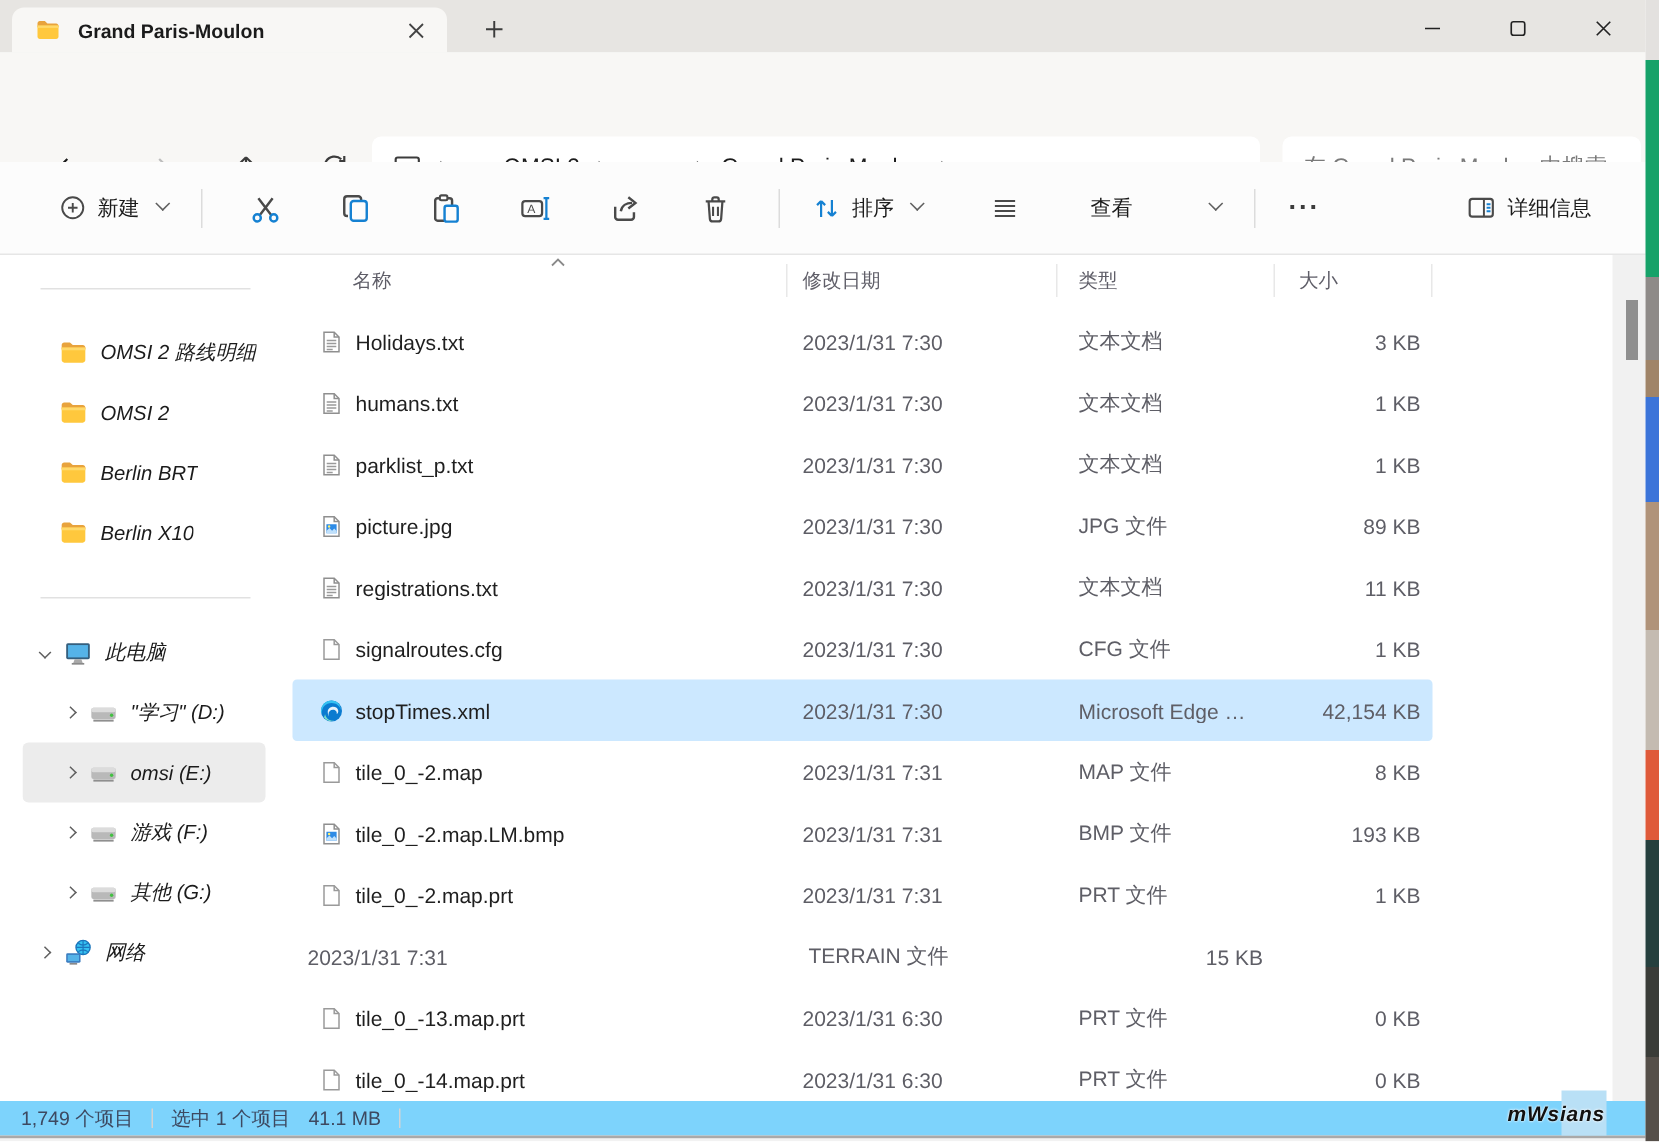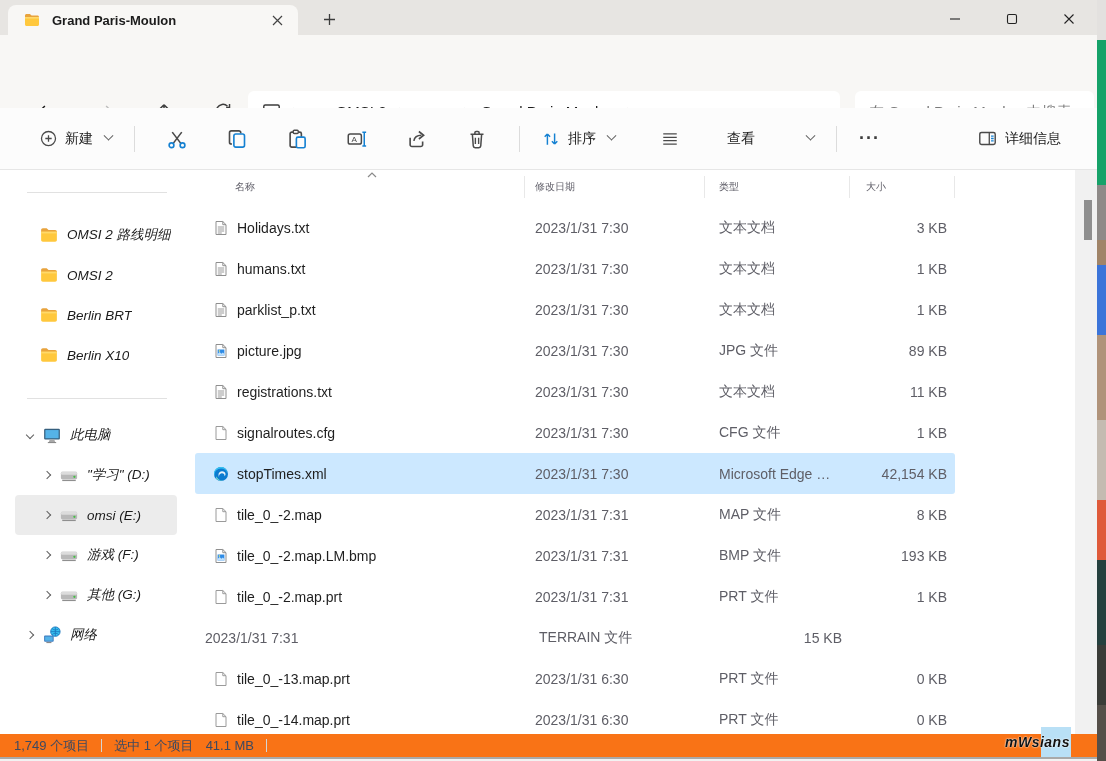--- a/index.html
+++ b/index.html
@@ -74,21 +74,21 @@
   .side-item.chev-down .chev-mark { display:block; transform:rotate(45deg); }
   .side-item.indent { padding-left:22px; }
   .sicon { width:20px; height:18px; margin:0 7px 0 3px; flex:none; }
   .sicon svg { width:18px; height:18px; }
   .slabel { font-size:13.5px; color:#1b1b1b; overflow:hidden; }
 
   
   .filelist { position:absolute; left:180px; top:0; width:917px; height:564px; overflow:hidden; }
   .lheader { position:relative; margin-left:15px; width:760px; height:30px; top:2px;
              display:grid; grid-template-columns:330px 180px 145px 105px; align-items:center; }
-  .hcell { font-size:10px; color:#5f5e68; height:22px; line-height:22px; border-right:1px solid #e8e8e8; }
+  .hcell { font-size:13px; color:#5f5e68; height:22px; line-height:22px; border-right:1px solid #e8e8e8; }
   .lheader div:nth-of-type(1) { padding-left:40px; }
   .lheader div:nth-of-type(2) { padding-left:10px; }
   .lheader div:nth-of-type(3) { padding-left:14px; }
   .lheader div:nth-of-type(4) { padding-left:16px; }
   .sort-caret { position:absolute; left:186px; top:1px; }
   .rows { position:absolute; left:15px; top:37px; width:760px; }
   .file-row { height:41px; display:grid; grid-template-columns:330px 180px 145px 105px;
               align-items:center; border-radius:3px; }
   .file-row.selected { background:#cce8ff; }
   .cell { font-size:14px; white-space:nowrap; overflow:hidden; }
@@ -97,21 +97,21 @@
   .cell.name .ficon svg { width:16px; height:16px; }
   .cell.date, .cell.type { color:#5e5e66; }
   .cell.date { padding-left:10px; }
   .cell.type { padding-left:14px; }
   .cell.size { color:#5e5e66; text-align:right; padding-right:8px; }
   .list-scroll-track { position:absolute; left:895px; top:0; width:22px; height:564px; background:#f1f1f1; }
   .list-scroll-thumb { position:absolute; left:904px; top:30px; width:8px; height:40px; background:#8f8f8f; }
 
   
   .statusbar { position:absolute; left:0; top:734px; width:1097px; height:23px; display:flex;
-               align-items:center; padding-left:14px; gap:12px; background:#f97316; }
+               align-items:center; padding-left:14px; gap:12px; background:#7dd3fc; }
   .status-text { font-size:13px; color:#3d4961; white-space:nowrap; }
   .status-sep { width:1px; height:13px; background:#d4d4d4; }
   .bottom-edge { position:absolute; left:0; top:757px; width:1097px; height:2px; background:#a9a9a9; }
   .bottom-pad { position:absolute; left:0; top:759px; width:1097px; height:2px; background:#f2f2f2; }
 
   
   .watermark { position:absolute; left:1005px; top:727px; width:92px; height:32px; }
   .wm-box { position:absolute; left:36px; top:0; width:30px; height:30px; background:#b9e0f6; }
   .wm-text { position:absolute; left:0; top:7px; font-size:14px; font-weight:bold; color:#111;
              letter-spacing:0.5px; text-shadow:0 0 2px #fff, 0 0 1px #fff;font-style:italic; }

